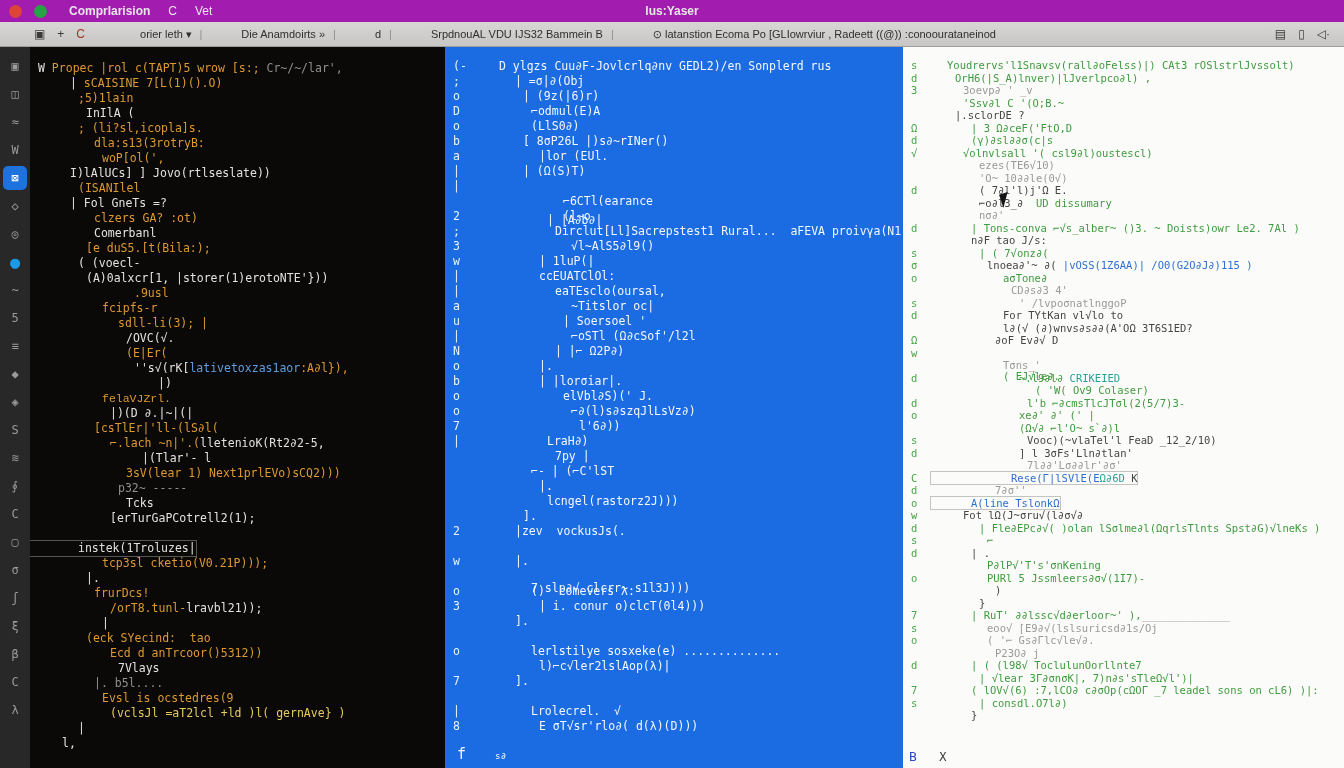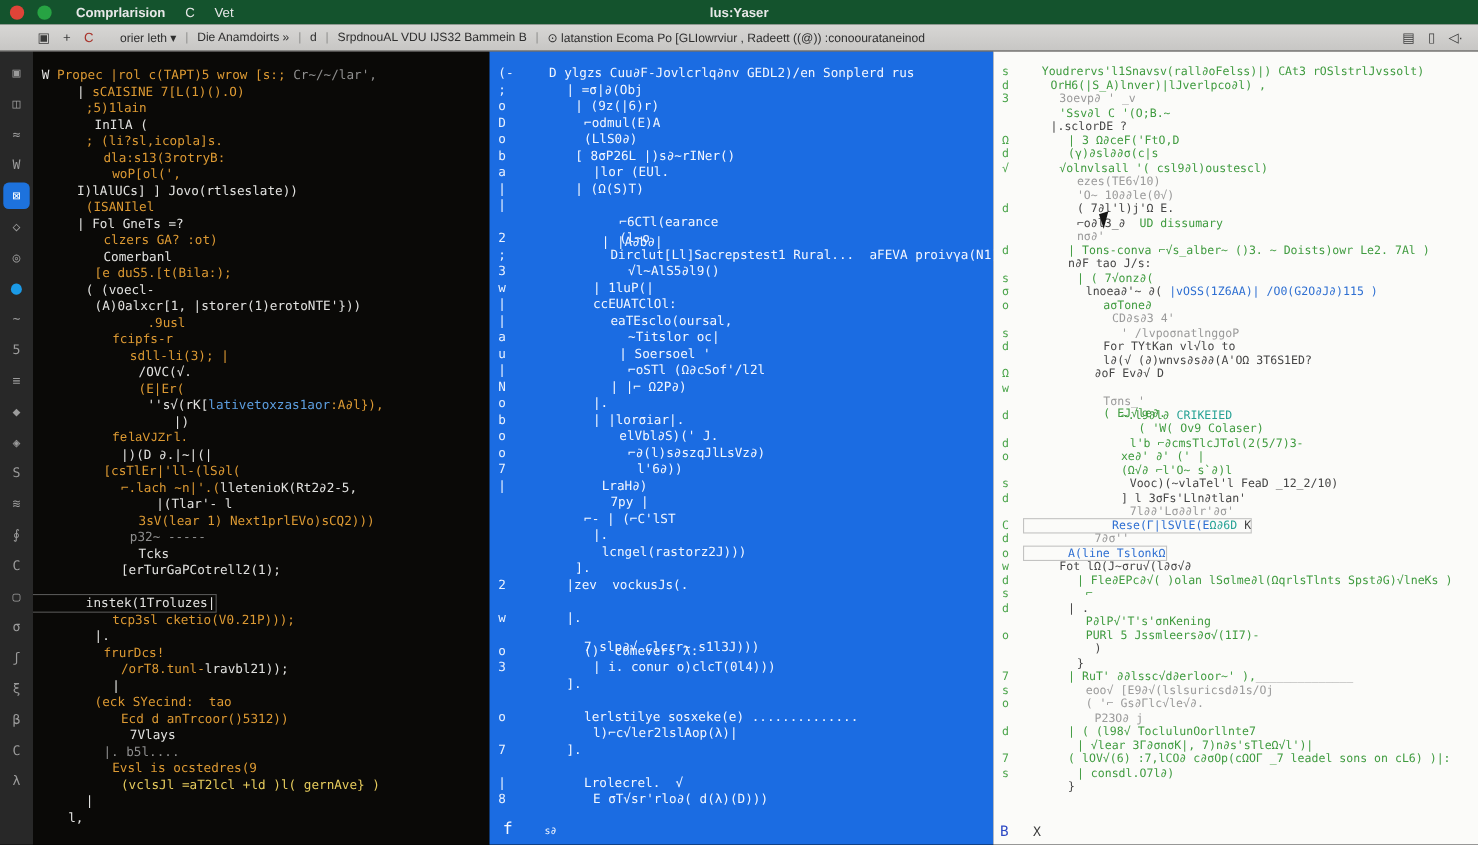--- a/index.html
+++ b/index.html
@@ -1,35 +1,35 @@
 <!DOCTYPE html>
 <html><head>
 <meta charset="utf-8">
 <style>
   html,body{margin:0;padding:0;}
   body{width:1344px;height:768px;overflow:hidden;background:#000;font-family:"DejaVu Sans Mono",monospace;}
   .window{width:1344px;height:768px;display:flex;flex-direction:column;}
 
   
-  .menubar{height:22px;flex:0 0 22px;background:#14532d;display:flex;align-items:center;position:relative;
+  .menubar{height:22px;flex:0 0 22px;background:#a21caf;display:flex;align-items:center;position:relative;
            font-family:"Liberation Sans",sans-serif;font-size:12px;color:#e8e8e8;}
   .tl{width:13px;height:13px;border-radius:50%;margin-left:9px;flex:0 0 13px;}
   .tl-red{background:#df4438;}
   .tl-green{background:#27a343;margin-left:12px;}
   .mb-item{margin-left:18px;white-space:nowrap;}
   .mb-item.first{font-weight:bold;margin-left:22px;}
   .mb-center{position:absolute;left:0;right:0;text-align:center;font-weight:bold;pointer-events:none;}
 
   
   .toolbar{height:24px;flex:0 0 24px;background:linear-gradient(#d8d7d5,#c7c6c4);border-bottom:1px solid #9e9d9b;
            display:flex;align-items:center;font-family:"Liberation Sans",sans-serif;font-size:11px;color:#2e2e2e;}
   .tb-left-icons{display:flex;align-items:center;margin-left:34px;gap:12px;}
   .tb-ic{font-size:12px;color:#444;cursor:default;}
   .tb-items{display:flex;align-items:center;margin-left:16px;flex:1;min-width:0;white-space:nowrap;overflow:hidden;}
-  .tb-item{padding:0 8px;cursor:default;}
+  .tb-item{padding:0 8px;cursor:default;margin-left:31px;}
   .tb-sep{color:#8f8f8d;}
   .tb-right-icons{display:flex;align-items:center;gap:12px;margin:0 14px 0 8px;}
 
   
   .main{flex:1;display:flex;min-height:0;}
   .activitybar{width:30px;flex:0 0 30px;background:#282828;display:flex;flex-direction:column;align-items:center;padding-top:5px;overflow:hidden;}
   .ab-icon{width:24px;height:24px;flex:0 0 24px;margin:2px 0;display:flex;align-items:center;justify-content:center;
            color:#9b9b9b;font-size:12px;border-radius:5px;}
   .ab-icon.active-square{background:#1d72dd;color:#fff;}
   .ab-icon.active-dot{color:#1b9ae6;font-size:17px;}

